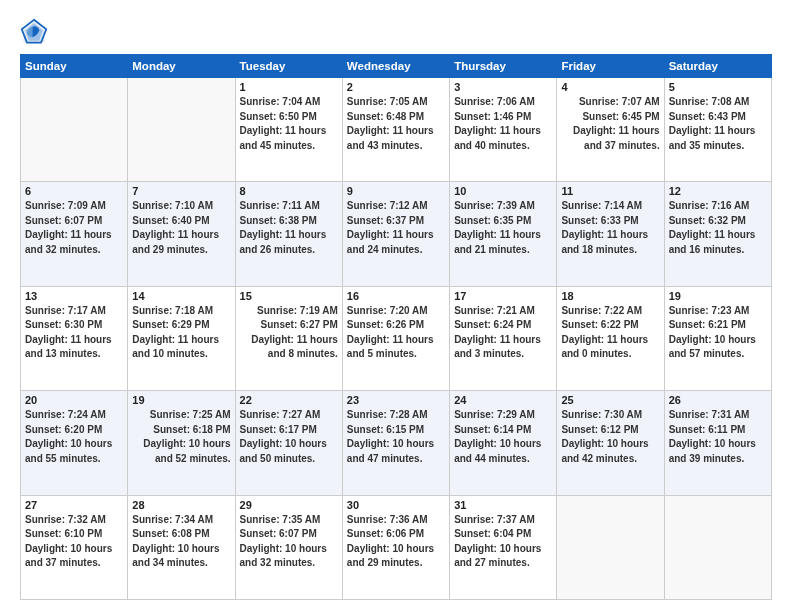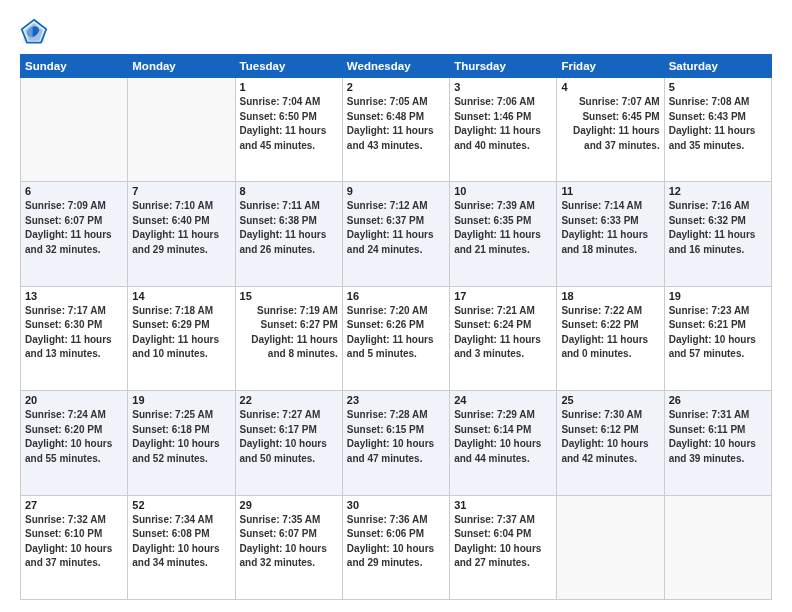--- a/index.html
+++ b/index.html
@@ -279,21 +279,21 @@
         <tr class="row-alt">
           <td>
             <span class="day-num">20</span>
             <div class="day-info" style="white-space: pre-line;">Sunrise: 7:24 AM
 Sunset: 6:20 PM
 Daylight: 10 hours
 and 55 minutes.</div>
           </td>
           <td>
             <span class="day-num">19</span>
-            <div class="day-info" style="white-space: pre-line;">Sunrise: 7:25 AM
+            <div class="day-info" style="white-space: pre-line; text-align: right;">Sunrise: 7:25 AM
 Sunset: 6:18 PM
 Daylight: 10 hours
 and 52 minutes.</div>
           </td>
           <td>
             <span class="day-num">22</span>
             <div class="day-info" style="white-space: pre-line;">Sunrise: 7:27 AM
 Sunset: 6:17 PM
 Daylight: 10 hours
 and 50 minutes.</div>
@@ -329,21 +329,21 @@
         </tr>
         <tr>
           <td>
             <span class="day-num">27</span>
             <div class="day-info" style="white-space: pre-line;">Sunrise: 7:32 AM
 Sunset: 6:10 PM
 Daylight: 10 hours
 and 37 minutes.</div>
           </td>
           <td>
-            <span class="day-num">52</span>
+            <span class="day-num">28</span>
             <div class="day-info" style="white-space: pre-line;">Sunrise: 7:34 AM
 Sunset: 6:08 PM
 Daylight: 10 hours
 and 34 minutes.</div>
           </td>
           <td>
             <span class="day-num">29</span>
             <div class="day-info" style="white-space: pre-line;">Sunrise: 7:35 AM
 Sunset: 6:07 PM
 Daylight: 10 hours

